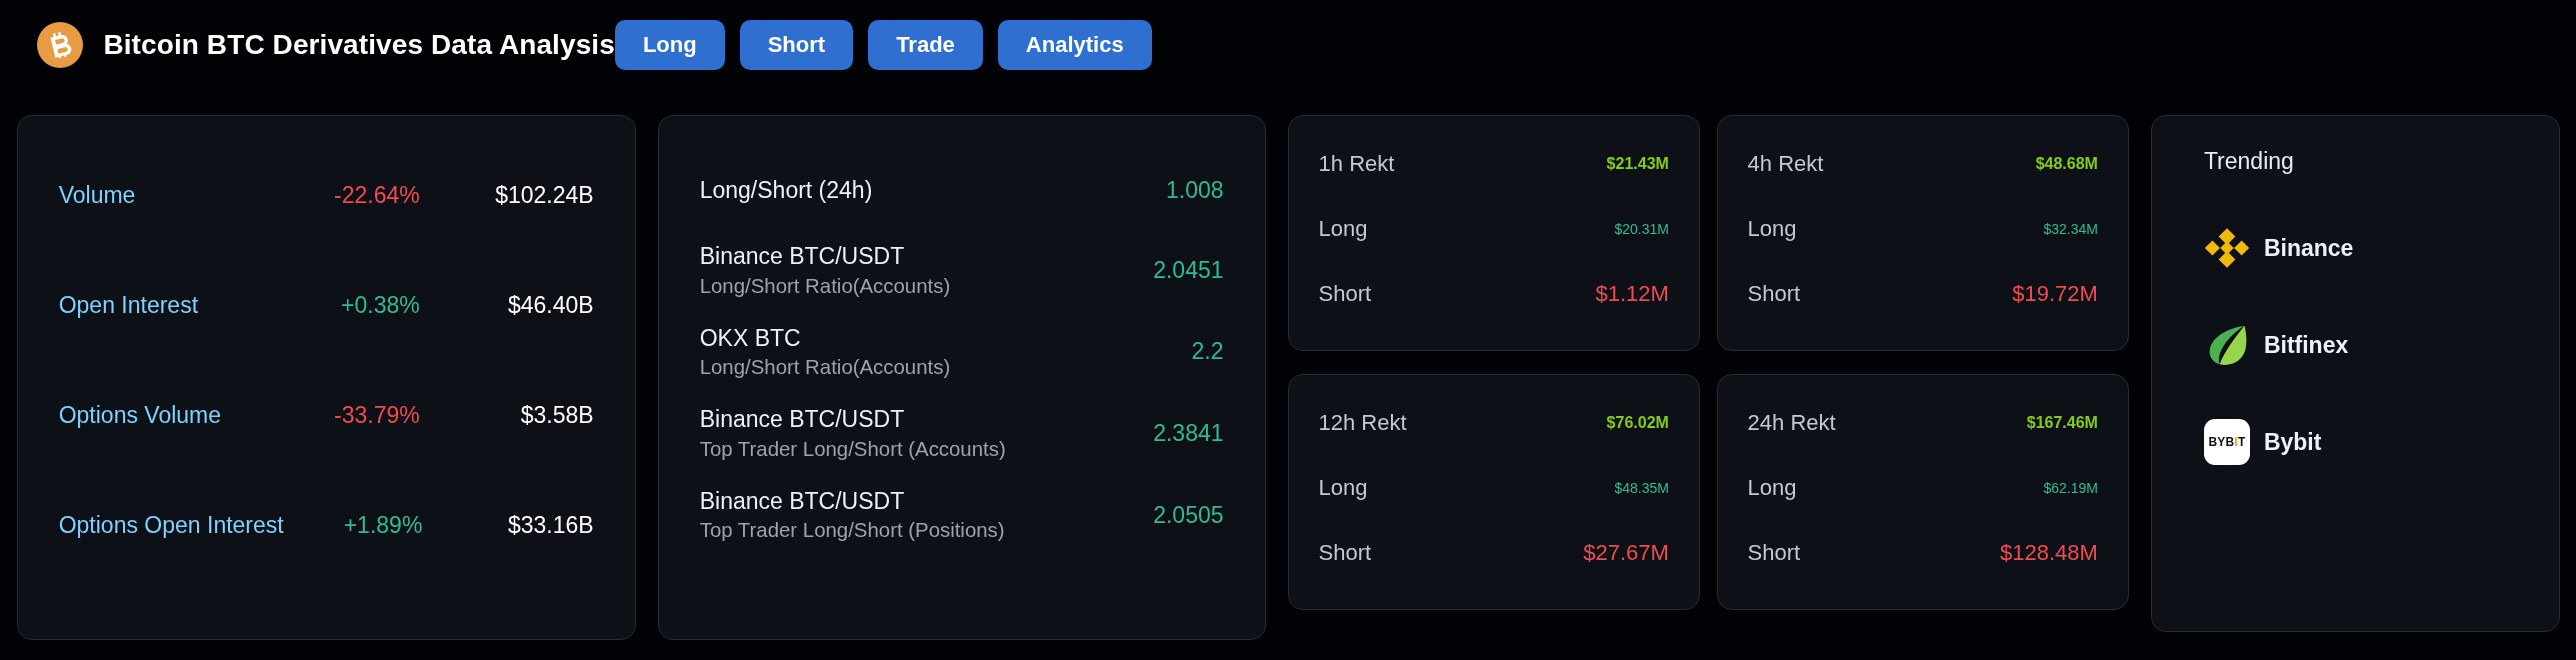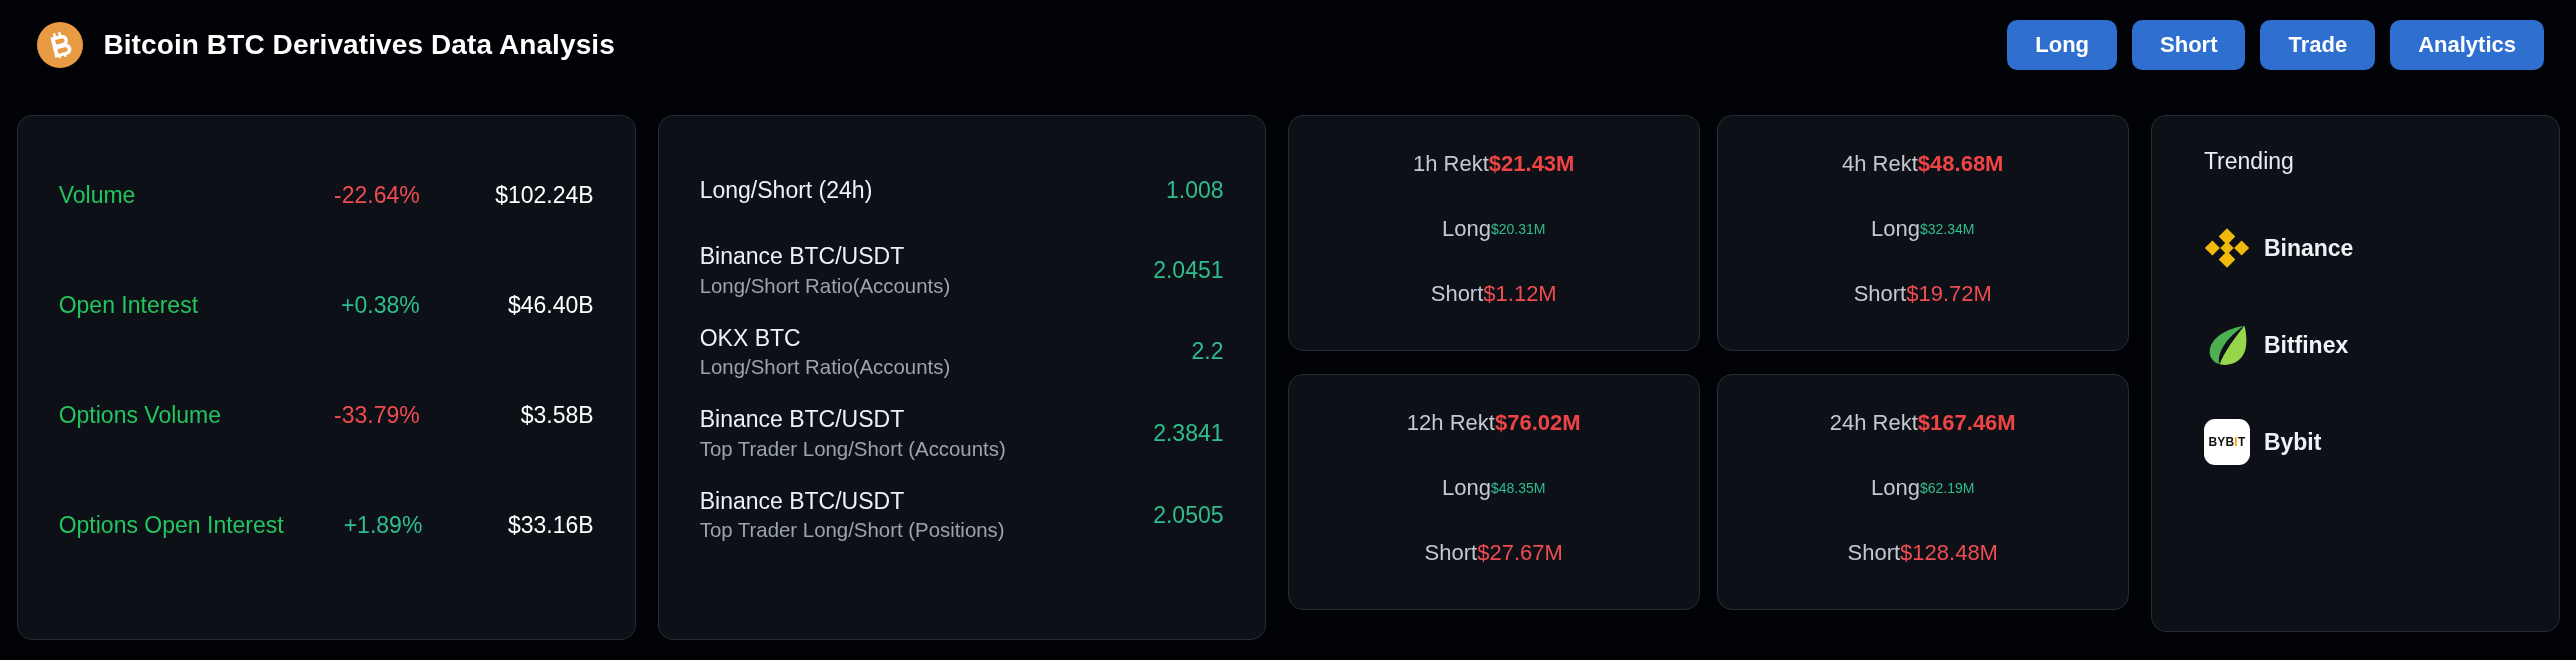--- a/index.html
+++ b/index.html
@@ -9,21 +9,21 @@
     background: #010206;
     overflow: hidden;
     font-family: "Liberation Sans", sans-serif;
     -webkit-font-smoothing: antialiased;
   }
   .page { position: relative; width: 2576px; height: 660px; background: #010206; }
 
   
   .header {
     position: absolute; left: 0; top: 0; width: 2576px; height: 82px;
-    display: flex; align-items: center; justify-content: space-between;
+    display: flex; align-items: center; 
     padding: 8px 32px 0 37px;
   }
   .title-group { display: flex; align-items: center; gap: 20.4px; }
   .btc-logo {
     width: 46px; height: 46px; border-radius: 50%;
     background: #e89b42;
     display: flex; align-items: center; justify-content: center;
     flex: none;
   }
   .btc-logo svg { display: block; }
@@ -57,21 +57,21 @@
   .card-metrics {
     width: 619px; height: 525px;
     padding: 52px 41px 0 41px;
     display: flex; flex-direction: column;
   }
   .metric-row {
     display: flex; align-items: center;
     height: 55px; margin-bottom: 55px;
   }
   .metric-label {
-    flex: 1; font-size: 23px; color: #22c55e; white-space: nowrap;
+    flex: 1; font-size: 23px; color: #7dd3fc; white-space: nowrap;
   }
   .metric-change {
     width: 156px; text-align: right; font-size: 23px; white-space: nowrap;
     padding-right: 15px;
   }
   .metric-value {
     width: 159px; text-align: right; font-size: 23px; color: #ffffff;
     font-weight: 500; white-space: nowrap;
   }
   .up { color: #2fbd8f; }
@@ -100,25 +100,25 @@
     display: grid; grid-template-columns: 1fr 1fr; grid-template-rows: 244px 244px;
     gap: 15px 16.7px;
     align-content: start;
   }
   .card-rekt {
     padding: 28px 30px 0 30px;
     display: flex; flex-direction: column;
     height: 236px;
   }
   .rekt-row {
-    display: flex; align-items: center; justify-content: center;
+    display: flex; align-items: center; justify-content: space-between;
     height: 39px; margin-bottom: 26px;
   }
   .rekt-label { font-size: 22px; color: #c3c9d2; white-space: nowrap; }
-  .rekt-total { font-size: 22px; color: #ef4444; font-weight: 700; white-space: nowrap; }
+  .rekt-total { font-size: 16px; color: #84cc16; font-weight: 700; white-space: nowrap; }
   .rekt-long { font-size: 14px; color: #2fbd8f; white-space: nowrap; }
   .rekt-short { font-size: 22px; color: #ef4c51; white-space: nowrap; }
 
   
   .card-trending {
     width: 412px; height: 517px;
     padding: 32px 0 0 0;
   }
   .trending-title {
     font-size: 23px; color: #e9ecf0; padding-left: 52px; margin-bottom: 46px;

